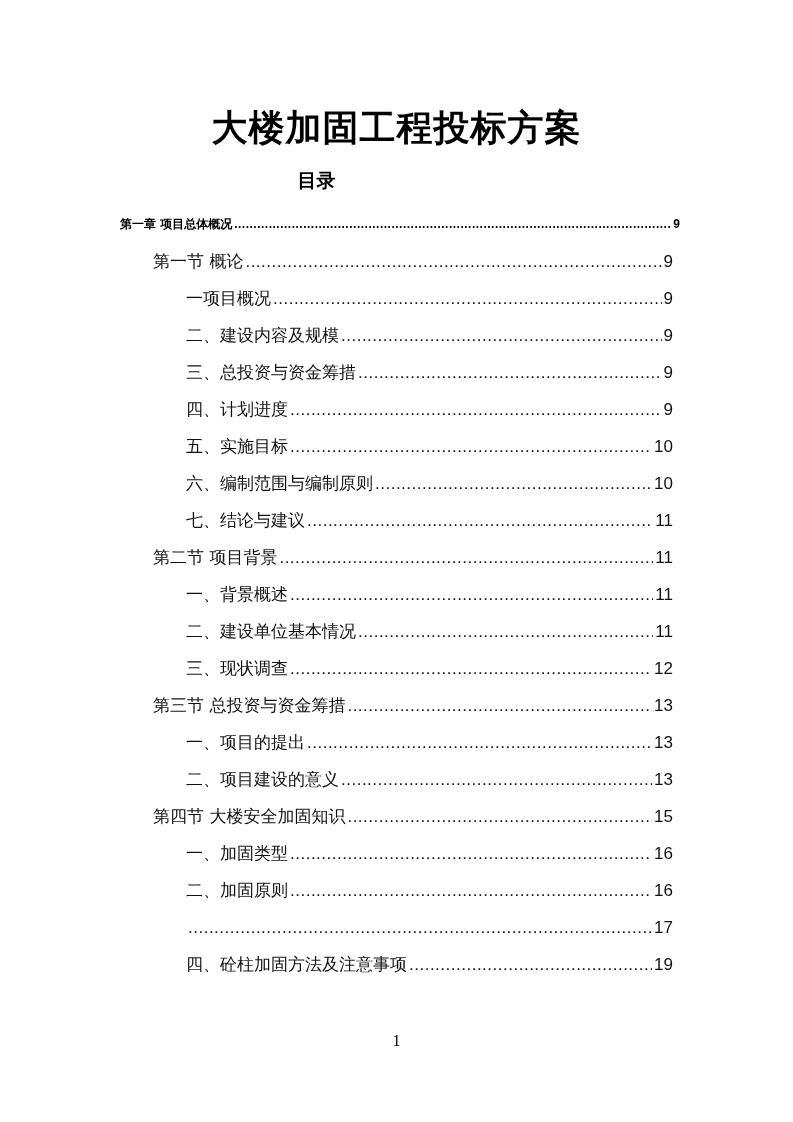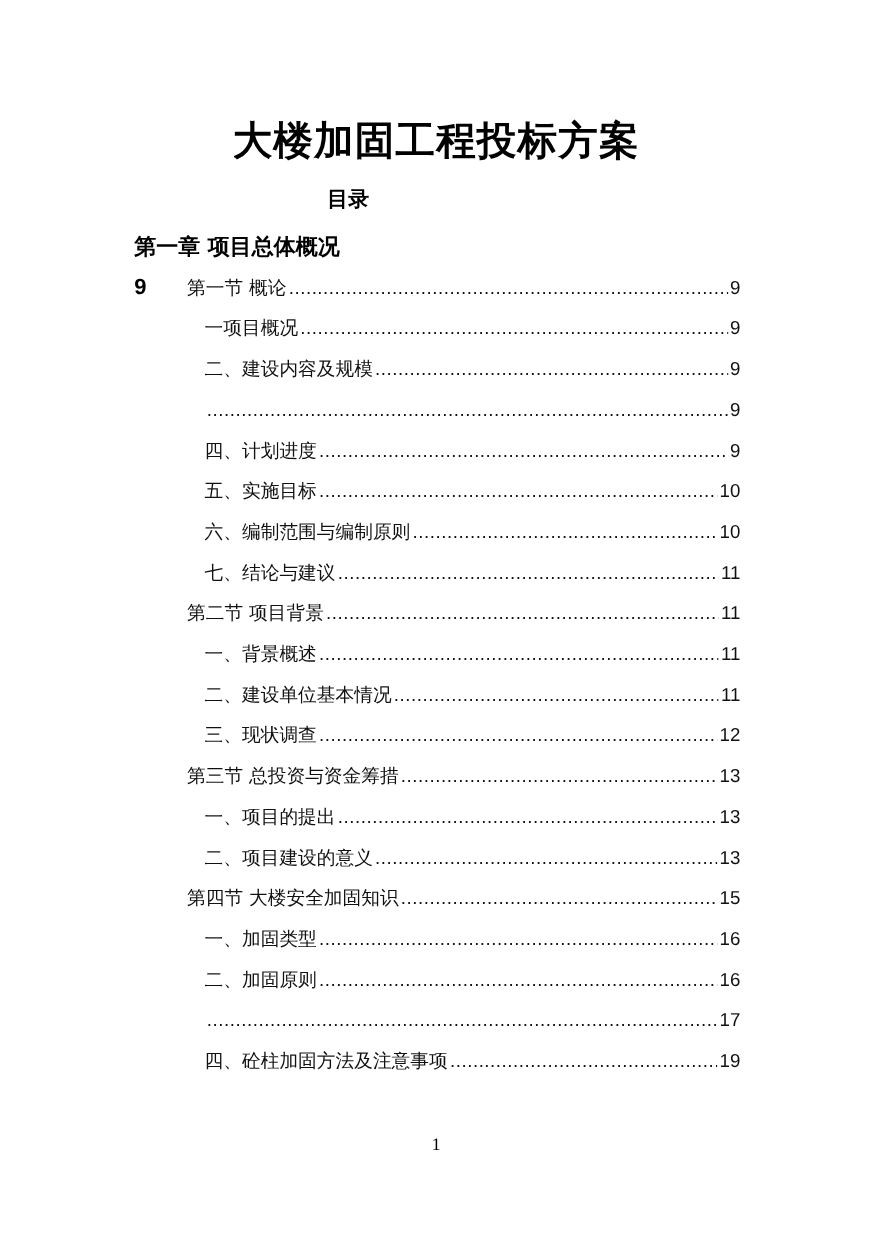--- a/index.html
+++ b/index.html
@@ -9,22 +9,22 @@
            font-size: 36px; font-weight: bold; letter-spacing: 1px; }
   .toc-heading { position: absolute; top: 168px; left: 0; width: 633px; text-align: center;
                  font-size: 19px; font-weight: bold; }
   .toc { position: absolute; top: 206px; left: 0; width: 793px; }
   .row { position: absolute; display: flex; align-items: baseline; height: 37px; line-height: 37px; }
   .row .label { white-space: nowrap; }
   .row .dots { flex: 1; overflow: hidden; white-space: nowrap; margin: 0 2px;
                font-family: "Liberation Sans", sans-serif; letter-spacing: 0.5px; }
   .row .dots::after { content: "........................................................................................................................................................................................................"; }
   .row .page { white-space: nowrap; font-family: "Liberation Sans", sans-serif; }
-  .lvl1 { left: 120px; right: 113px; font-size: 20px; font-weight: bold; flex-direction: column; }
-  .lvl2 { left: 153px; right: 120px; font-size: 17px; color: #111; margin-left: 17px; }
+  .lvl1 { left: 120px; right: 113px; font-size: 12px; font-weight: bold; }
+  .lvl2 { left: 153px; right: 120px; font-size: 17px; color: #111; }
   .lvl3 { left: 186px; right: 120px; font-size: 17px; color: #111; }
   .footer { position: absolute; top: 1032px; left: 0; width: 793px; text-align: center;
             font-family: "Liberation Serif", serif; font-size: 16px; }
 </style>
 </head>
 <body>
 
 <div class="title">大楼加固工程投标方案</div>
 <div class="toc-heading">目录</div>
 
@@ -43,20 +43,21 @@
     <span class="label">一项目概况</span>
     <span class="dots"></span>
     <span class="page">9</span>
   </div>
   <div class="row lvl3" style="top:111px">
     <span class="label">二、建设内容及规模</span>
     <span class="dots"></span>
     <span class="page">9</span>
   </div>
   <div class="row lvl3" style="top:148px">
+    <span class="label">三、总投资与资金筹措</span>
     <span class="dots"></span>
     <span class="page">9</span>
   </div>
   <div class="row lvl3" style="top:185px">
     <span class="label">四、计划进度</span>
     <span class="dots"></span>
     <span class="page">9</span>
   </div>
   <div class="row lvl3" style="top:222px">
     <span class="label">五、实施目标</span>

